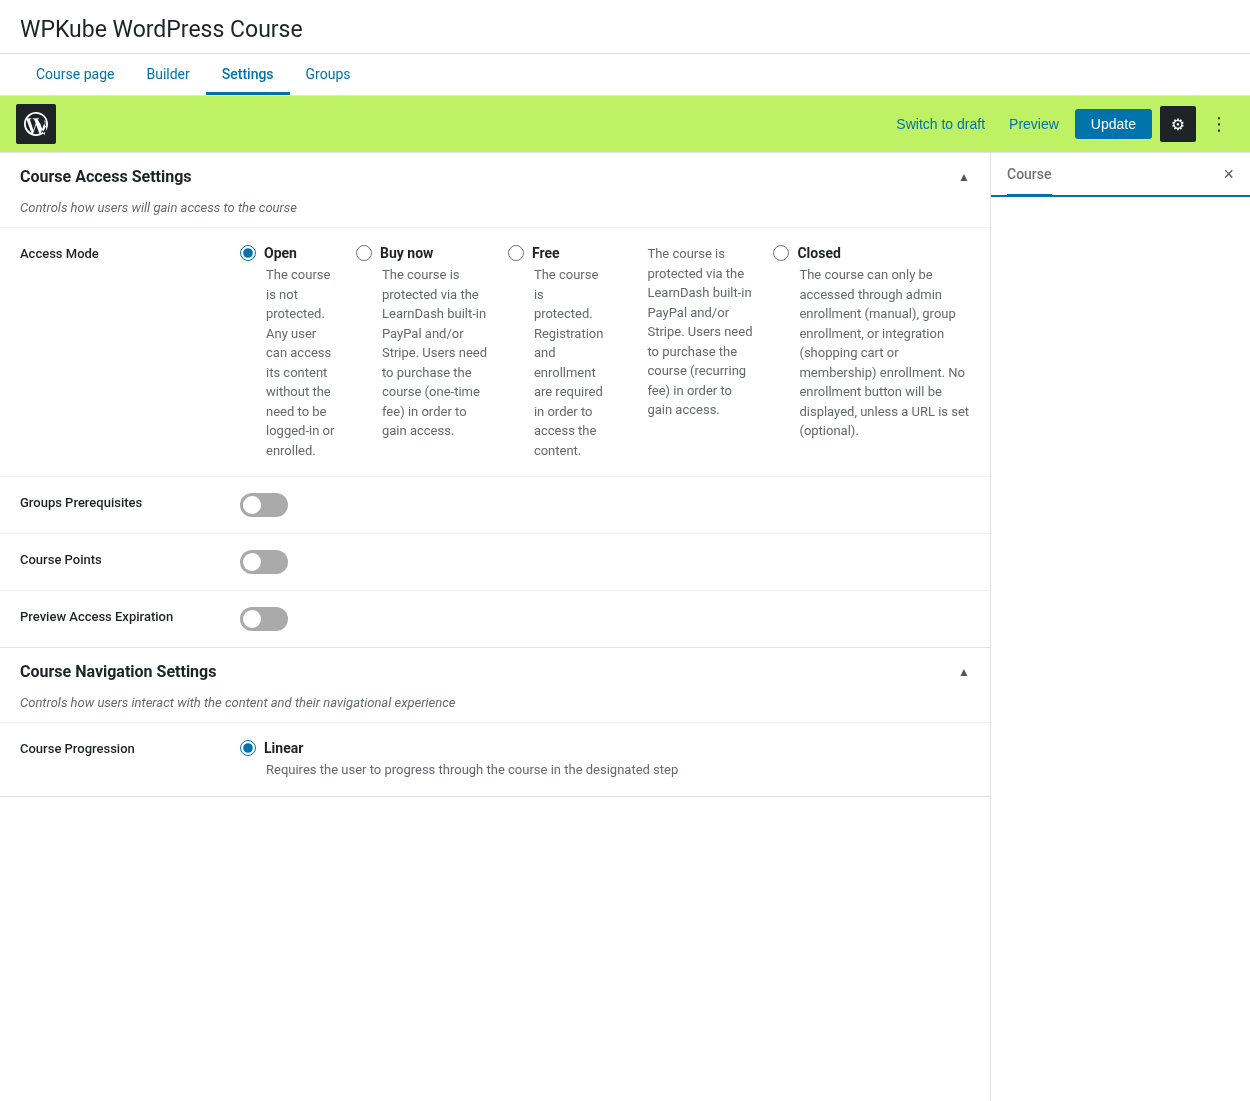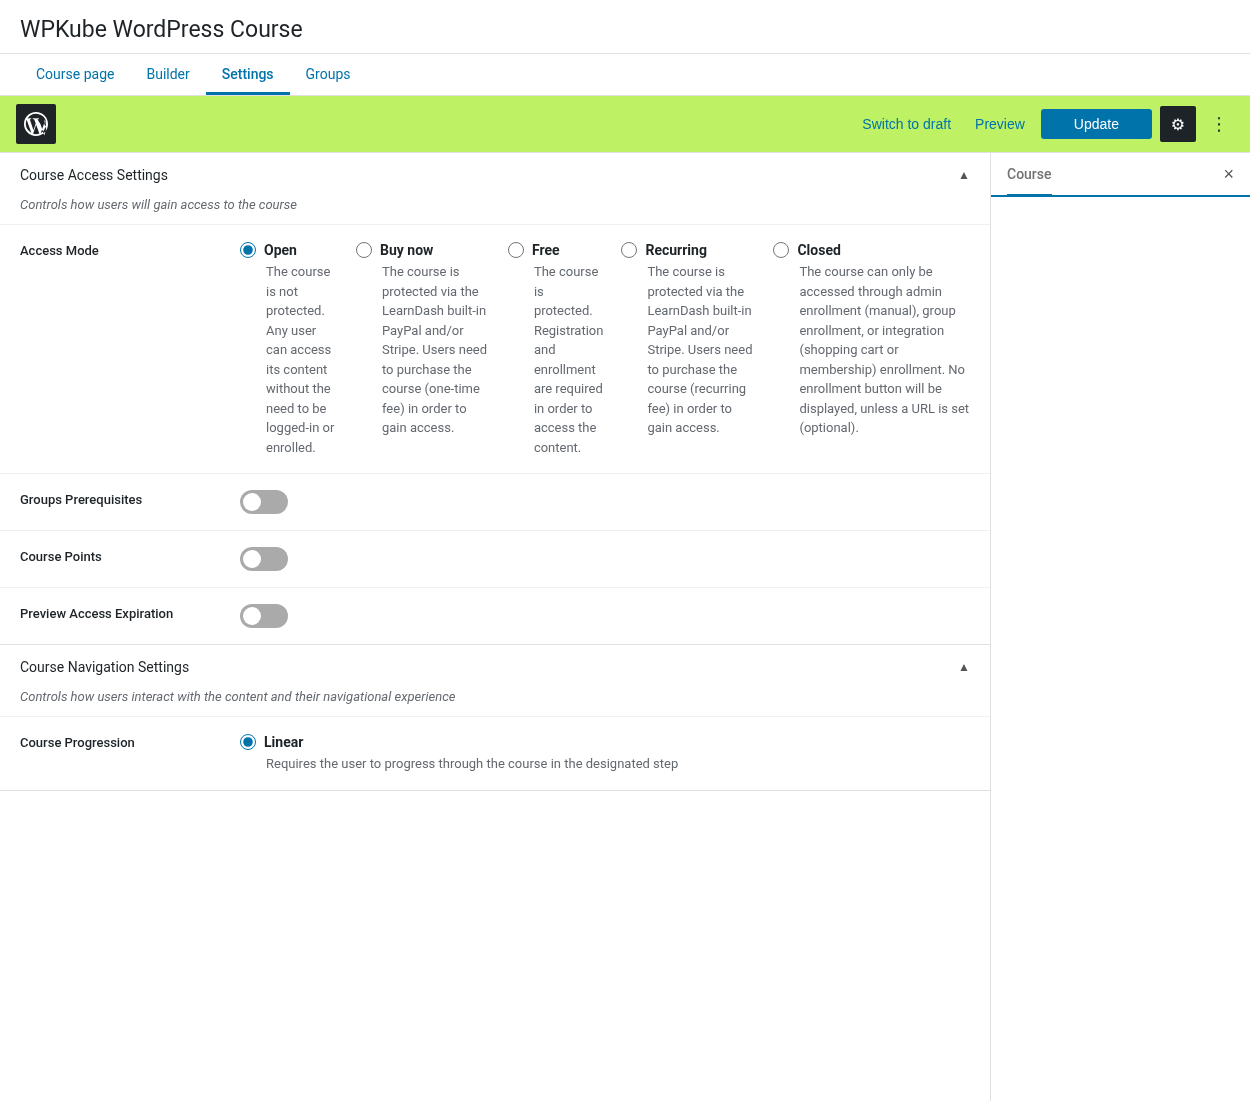--- a/index.html
+++ b/index.html
@@ -10,31 +10,31 @@
 
     .nav-tabs { display: flex; gap: 0; padding: 0 20px; border-bottom: 1px solid #e0e0e0; }
     .nav-tab { padding: 12px 16px 10px 16px; color: #0073aa; font-size: 14px; cursor: pointer; text-decoration: none; border-bottom: 3px solid transparent; display: inline-block; text-align: right; }
     .nav-tab.active { border-bottom: 3px solid #0073aa; color: #0073aa; font-weight: 500; }
 
     .toolbar { display: flex; align-items: center; padding: 8px 16px; background: #bef264; border-bottom: 1px solid #e0e0e0; gap: 8px; }
     .wp-logo { width: 40px; height: 40px; background: #1d2327; border-radius: 2px; display: flex; align-items: center; justify-content: center; margin-right: auto; }
     .wp-logo svg { fill: #fff; width: 24px; height: 24px; }
     .toolbar-right { display: flex; align-items: center; gap: 8px; margin-left: auto; }
     .btn-link { background: none; border: none; color: #0073aa; cursor: pointer; font-size: 14px; padding: 6px 8px; }
-    .btn-primary { background: #0073aa; color: #fff; border: none; padding: 7px 33px; font-size: 14px; cursor: pointer; border-radius: 3px; font-weight: 500; }
+    .btn-primary { background: #0073aa; color: #fff; border: none; padding: 7px 16px; font-size: 14px; cursor: pointer; border-radius: 3px; font-weight: 500; }
     .btn-icon { background: #1d2327; color: #fff; border: none; width: 36px; height: 36px; display: flex; align-items: center; justify-content: center; cursor: pointer; border-radius: 2px; font-size: 16px; }
     .btn-more { background: none; border: none; cursor: pointer; font-size: 18px; color: #1d2327; padding: 4px 6px; }
 
     .main-layout { display: flex; height: calc(100vh - 130px); overflow: hidden; }
 
     .content-area { flex: 1; overflow-y: auto; padding: 0; }
 
     .section { border-bottom: 1px solid #e0e0e0; }
     .section-header { display: flex; align-items: center; justify-content: space-between; padding: 14px 20px; cursor: pointer; }
-    .section-title { font-size: 14px; font-weight: 400; color: #1d2327; text-align: center; }
+    .section-title { font-size: 16px; font-weight: 700; color: #1d2327; text-align: center; }
     .section-subtitle { font-style: italic; color: #646970; font-size: 13px; padding: 0 20px 12px 20px; }
 
     .chevron-up { color: #555; font-size: 12px; }
 
     .settings-row { display: flex; padding: 16px 20px; border-top: 1px solid #f0f0f0; align-items: flex-start; }
     .settings-label { width: 220px; flex-shrink: 0; font-weight: 500; font-size: 13px; color: #1d2327; padding-top: 2px; }
     .settings-control { flex: 1; }
 
     .radio-group { display: flex; flex-direction: row; gap: 18px; justify-content: space-between; }
     .radio-option { display: flex; flex-direction: column; gap: 4px; }
@@ -118,24 +118,20 @@
 
             <div class="radio-option">
               <div class="radio-label-row">
                 <input type="radio" name="access_mode" id="free" style="">
                 <label class="radio-title" for="free">Free</label>
               </div>
               <p class="radio-desc">The course is protected. Registration and enrollment are required in order to access the content.</p>
             </div>
 
             <div class="radio-option">
-              <div class="radio-label-row">
-                <input type="radio" name="access_mode" id="recurring" style="">
-                <label class="radio-title" for="recurring">Recurring</label>
-              </div>
               <p class="radio-desc">The course is protected via the LearnDash built-in PayPal and/or Stripe. Users need to purchase the course (recurring fee) in order to gain access.</p>
             </div>
 
             <div class="radio-option">
               <div class="radio-label-row">
                 <input type="radio" name="access_mode" id="closed" style="">
                 <label class="radio-title" for="closed">Closed</label>
               </div>
               <p class="radio-desc">The course can only be accessed through admin enrollment (manual), group enrollment, or integration (shopping cart or membership) enrollment. No enrollment button will be displayed, unless a URL is set (optional).</p>
             </div>

